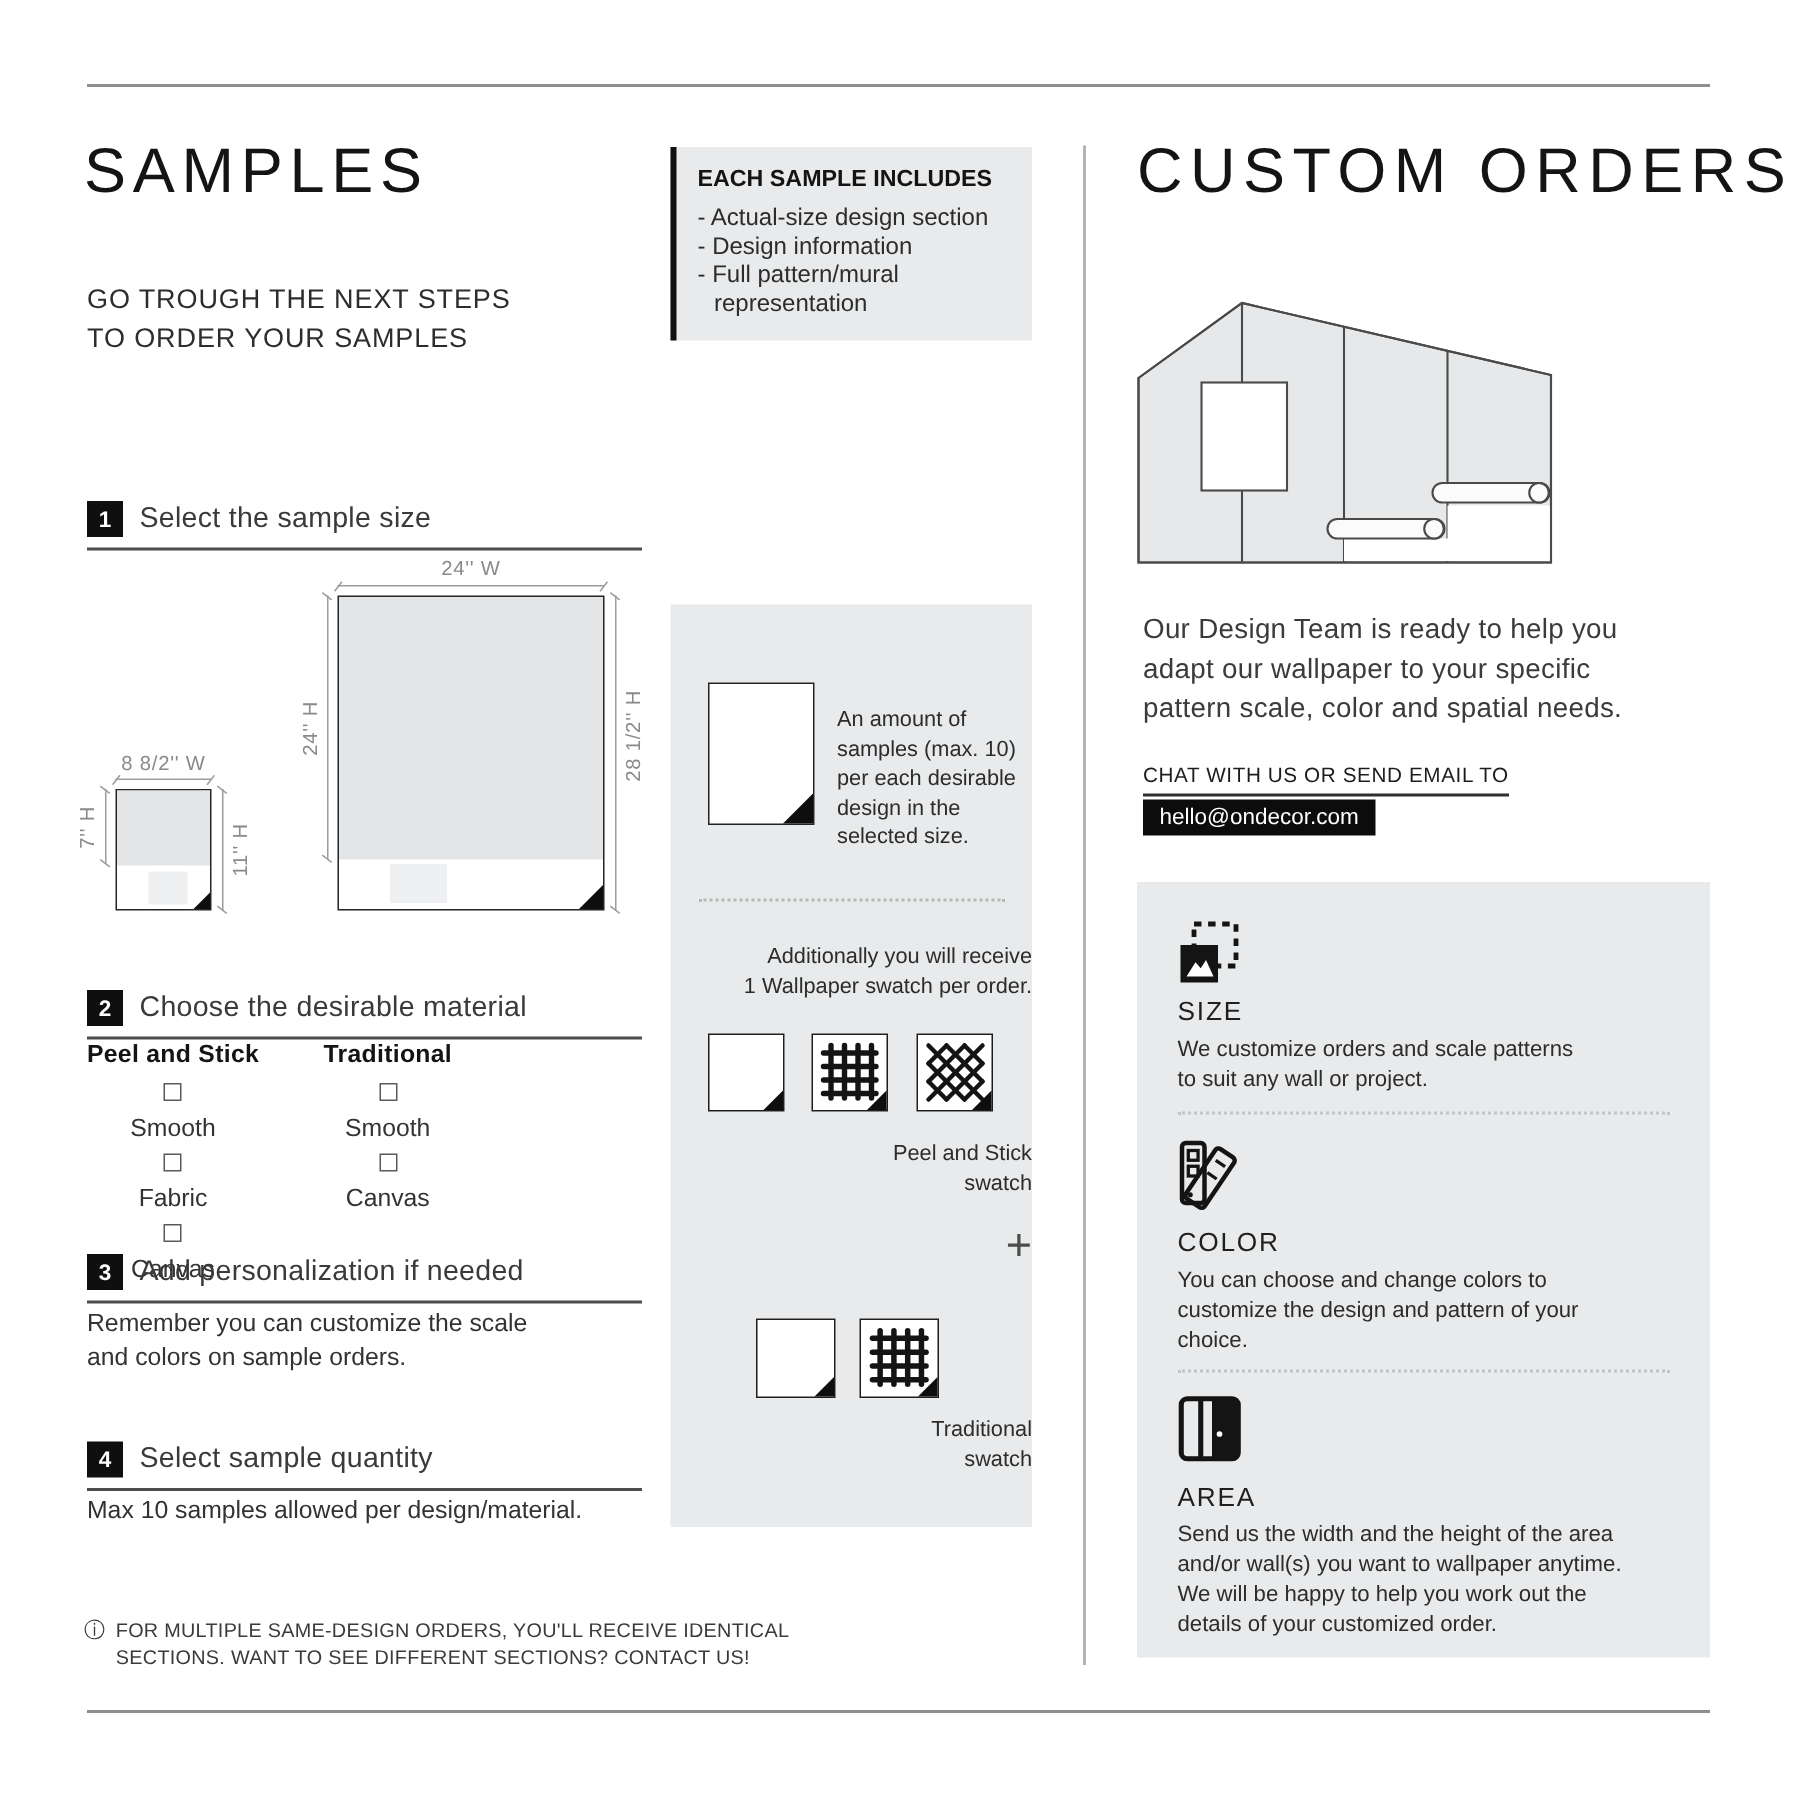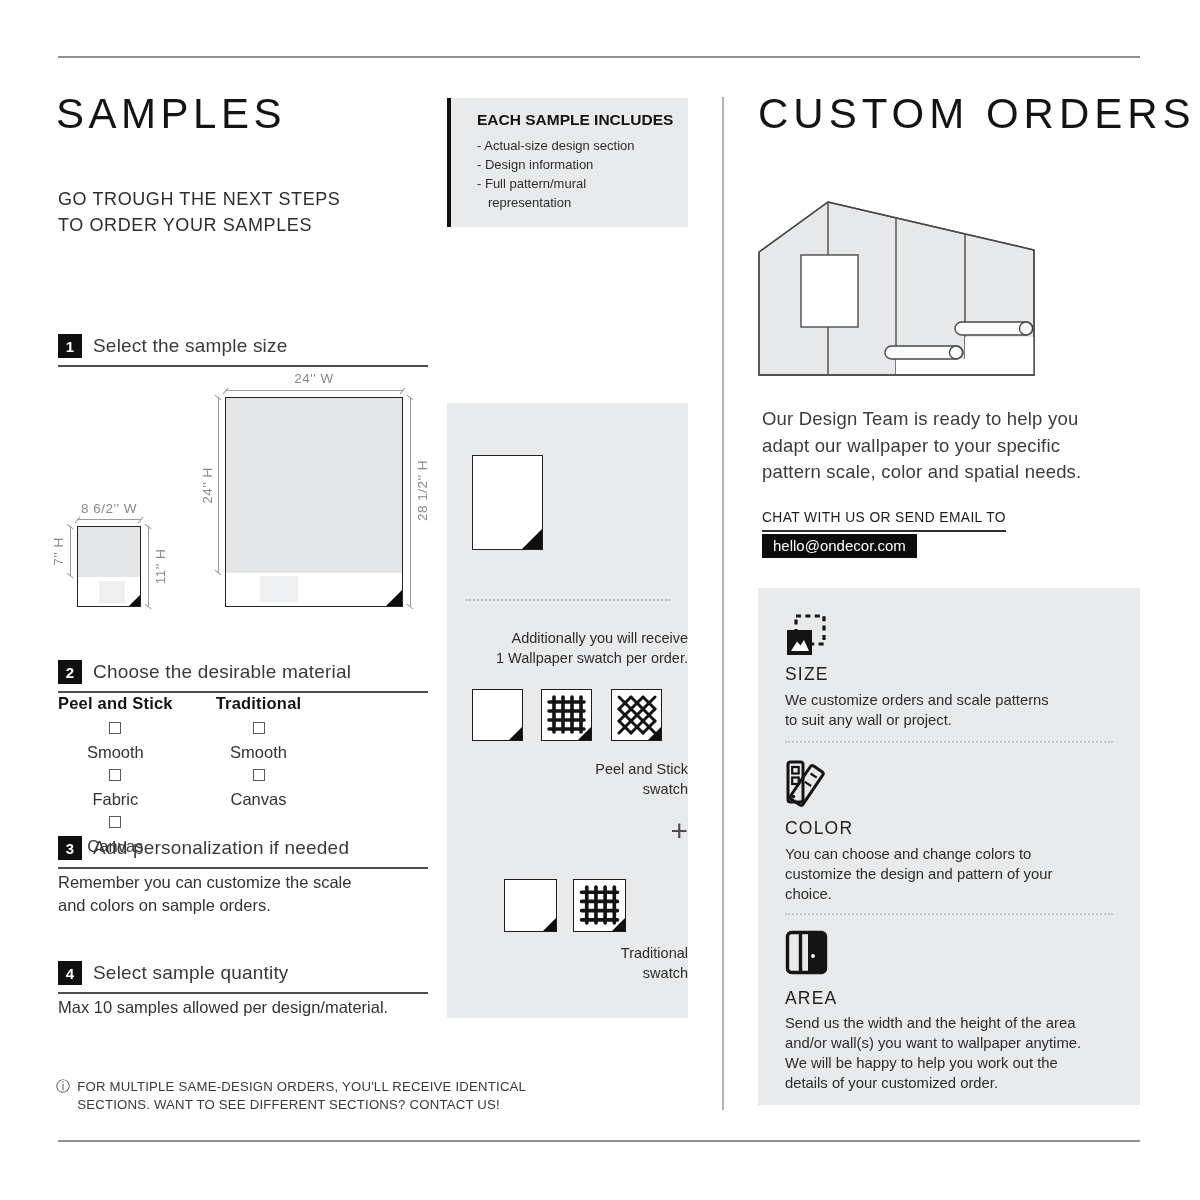--- a/index.html
+++ b/index.html
@@ -38,23 +38,23 @@
   
   .mat-title{font-size:16.5px;font-weight:bold;color:#141414;margin-bottom:9px;letter-spacing:.2px;}
   .mat-item{display:flex;align-items:center;gap:9px;margin-bottom:7px;font-size:16.5px;color:#333;flex-direction:column;}
   .cb{width:12px;height:12px;border:1.5px solid #5a5a5a;box-sizing:border-box;flex:0 0 auto;background:#fff;}
   .body-text{font-size:16.5px;line-height:23px;color:#333;}
   
   .footnote{display:flex;gap:7px;font-size:13.2px;line-height:18px;color:#3a3a3a;letter-spacing:.2px;}
   .info-icon{font-size:14px;line-height:17px;color:#3a3a3a;flex:0 0 auto;}
   
   .includes-box{position:absolute;left:447px;top:98px;width:241px;height:129px;background:#e9eaeb;
-                border-left:4px solid #101010;box-sizing:border-box;padding:13px 10px 0 26px;}
+                border-left:4px solid #101010;box-sizing:border-box;padding:13px 10px 0 14px;}
   .includes-title{font-size:15.5px;font-weight:bold;color:#141414;margin-bottom:7px;}
-  .includes-list{margin:0;padding:0;list-style:none;font-size:13px;line-height:19px;color:#2c2c2c;}
+  .includes-list{margin:0;padding:0;list-style:none;font-size:16px;line-height:19px;color:#2c2c2c;}
   .includes-list li{padding-left:11px;white-space:pre-line;}
   .includes-list li::before{content:"- ";margin-left:-11px;}
   .receive-header{position:absolute;left:447px;top:365px;width:241px;height:38px;background:#0f0f0f;
                   color:#fff;display:flex;align-items:center;justify-content:center;
                   font-size:16.5px;letter-spacing:3.5px;white-space:nowrap;}
   .receive-panel{position:absolute;left:447px;top:403px;width:241px;height:615px;background:#e9eaeb;}
   .page-icon{position:absolute;left:472px;top:455px;width:71px;height:95px;background:#fff;
              border:1.5px solid #222;box-sizing:border-box;}
   .panel-text{font-size:14.5px;line-height:19.5px;color:#2c2c2c;}
   .dotted{position:absolute;border-top:2px dotted #b7b7b7;}
@@ -93,21 +93,21 @@
   <div class="dim-v" style="left:218px;top:397px;height:176px;"></div>
   <div class="dim-label vlabel" style="left:177px;top:478px;width:60px;">24'' H</div>
   <div class="dim-v" style="left:410px;top:397px;height:210px;"></div>
   <div class="dim-label vlabel" style="left:382px;top:483px;width:80px;">28 1/2'' H</div>
   <div class="sample-rect fill-gray" style="left:225px;top:397px;width:178px;height:210px;">
     <div style="position:absolute;left:0;right:0;bottom:0;height:33px;background:#fff;"></div>
     <div style="position:absolute;left:34px;bottom:4px;width:38px;height:26px;background:#edeff0;"></div>
     <div class="fold"></div>
   </div>
 
-  <div class="dim-label" style="left:59px;top:501px;width:100px;">8 6/2'' W</div>
+  <div class="dim-label" style="left:59px;top:501px;width:100px;">8 8/2'' W</div>
   <div class="dim-h" style="left:77px;top:519px;width:64px;"></div>
   <div class="dim-v" style="left:70px;top:526px;height:50px;"></div>
   <div class="dim-label vlabel" style="left:28px;top:544px;width:60px;">7'' H</div>
   <div class="dim-v" style="left:148px;top:526px;height:81px;"></div>
   <div class="dim-label vlabel" style="left:130px;top:559px;width:60px;">11'' H</div>
   <div class="sample-rect" style="left:77px;top:526px;width:64px;height:81px;">
     <div style="position:absolute;left:0;right:0;top:0;height:50px;background:#e3e5e6;"></div>
     <div style="position:absolute;left:21px;bottom:3px;width:26px;height:22px;background:#edeff0;"></div>
     <div class="fold fold-11"></div>
   </div>
@@ -172,20 +172,25 @@
       <li>Full pattern/mural
 representation</li>
     </ul>
   </div>
 
   <div class="receive-panel"></div>
 
   <div class="page-icon">
     <div class="fold fold-20"></div>
   </div>
+  <div class="abs panel-text pl" style="left:558px;top:471px;width:128px;">An amount of
+samples (max. 10)
+per each desirable
+design in the
+selected size.</div>
 
   <div class="dotted" style="left:466px;top:599px;width:204px;"></div>
 
   <div class="abs panel-text pl center" style="left:447px;top:629px;width:241px;">Additionally you will receive
 1 Wallpaper swatch per order.</div>
 
   <div class="swatch" style="left:472px;top:689px;">
     <div class="fold fold-13"></div>
   </div>
   <div class="swatch" style="left:541px;top:689px;">

